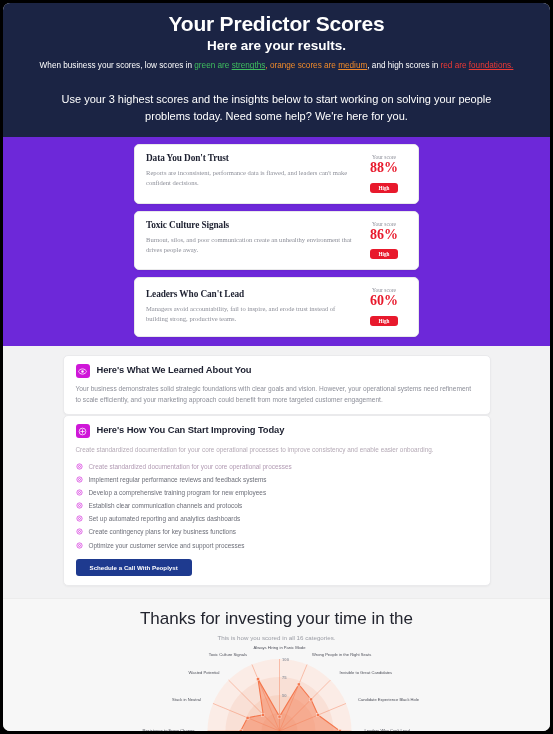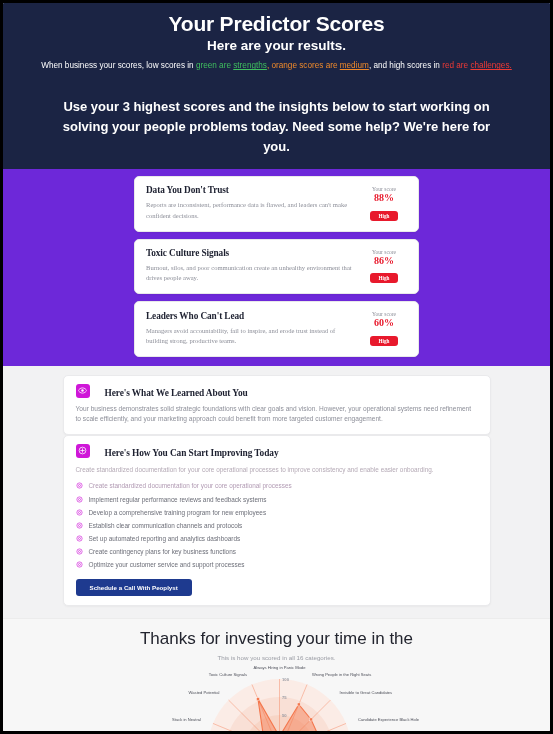--- a/index.html
+++ b/index.html
@@ -8,21 +8,21 @@
     font-family: "Liberation Sans", sans-serif;
     background: #000;
     overflow: hidden;
   }
   #page {
     position: relative;
     width: 553px;
     height: 734px;
     background: #f5f5f5;
     border: 3px solid #000;
-    border-radius: 4px;
+    border-radius: 10px;
     overflow: hidden;
   }
   
   .hero {
     background: #1b2444;
     color: #fff;
     padding: 8px 22px 12px 22px;
     text-align: center;
   }
   .hero h1 {
@@ -36,25 +36,24 @@
     font-weight: bold;
     margin-top: 1px;
   }
   .hero p.legend {
     font-size: 8.2px;
     line-height: 1.55;
     margin-top: 7px;
     color: #fff;
   }
   .hero p.usage {
-    font-size: 13px;
+    font-size: 11px;
     line-height: 1.55;
-    margin-top: 24px;
+    margin-top: 18px;
     padding: 0 28px;
-    font-weight: bold;
   }
   .c-green { color: #3fbf5f; }
   .c-orange { color: #f08a2a; }
   .c-red { color: #ef3a35; }
   .u { text-decoration: underline; }
 
   
   .scores-wrap {
     background: #6d28d9;
     padding: 7px 0 9px 0;
@@ -82,21 +81,21 @@
   }
   .sc-desc {
     font-size: 6.6px;
     color: #8d8f99;
     line-height: 1.55;
     margin-top: 5px;
   }
   .sc-right { text-align: center; min-width: 46px; padding-top: 1px; }
   .sc-label { font-size: 5.6px; color: #8d8f99; }
   .sc-value {
-    font-size: 10px;
+    font-size: 14px;
     font-weight: bold;
     color: #e8192c;
     line-height: 1.05;
     margin-top: 1px;
   }
   .sc-badge {
     display: inline-block;
     margin-top: 3px;
     background: #e8192c;
     color: #fff;
@@ -115,23 +114,22 @@
     width: 428px;
     margin: 0 auto;
     background: #fff;
     border: 1px solid #eaeaec;
     border-radius: 5px;
     box-shadow: 0 1px 2px rgba(0,0,0,0.04);
     padding: 8px 12px 9px 12px;
   }
   .panel-head {
     display: flex;
-    align-items: flex-end;
-    gap: 15px;
-    font-family: Liberation Serif, serif;
+    align-items: flex-start;
+    gap: 7px;
   }
   .icon-sq {
     width: 14px; height: 14px;
     border-radius: 3px;
     background: #cf17d8;
     display: flex;
     align-items: center;
     justify-content: center;
     flex: none;
   }
@@ -212,21 +210,21 @@
 </style>
 </head>
 <body>
 
 <div id="page">
 
   <div class="hero">
     <h1>Your Predictor Scores</h1>
     <h2>Here are your results.</h2>
     <p class="legend">
-      <span>When business your scores, low scores in </span><span class="c-green">green are </span><span class="c-green u">strengths</span><span class="c-orange">, orange scores are </span><span class="c-orange u">medium</span><span>, and high scores in </span><span class="c-red">red are </span><span class="c-red u">challenges.</span>
+      <span>When business your scores, low scores in </span><span class="c-green">green are </span><span class="c-green u">strengths</span><span class="c-orange">, orange scores are </span><span class="c-orange u">medium</span><span>, and high scores in </span><span class="c-red">red are </span><span class="c-red u">foundations.</span>
     </p>
     <p class="usage">Use your 3 highest scores and the insights below to start working on solving your people problems today. Need some help? We're here for you.</p>
   </div>
 
   <div class="scores-wrap">
 
     <div class="score-card">
       <div class="sc-left">
         <div class="sc-title">Data You Don't Trust</div>
         <div class="sc-desc">Reports are inconsistent, performance data is flawed, and leaders can't make confident decisions.</div>

